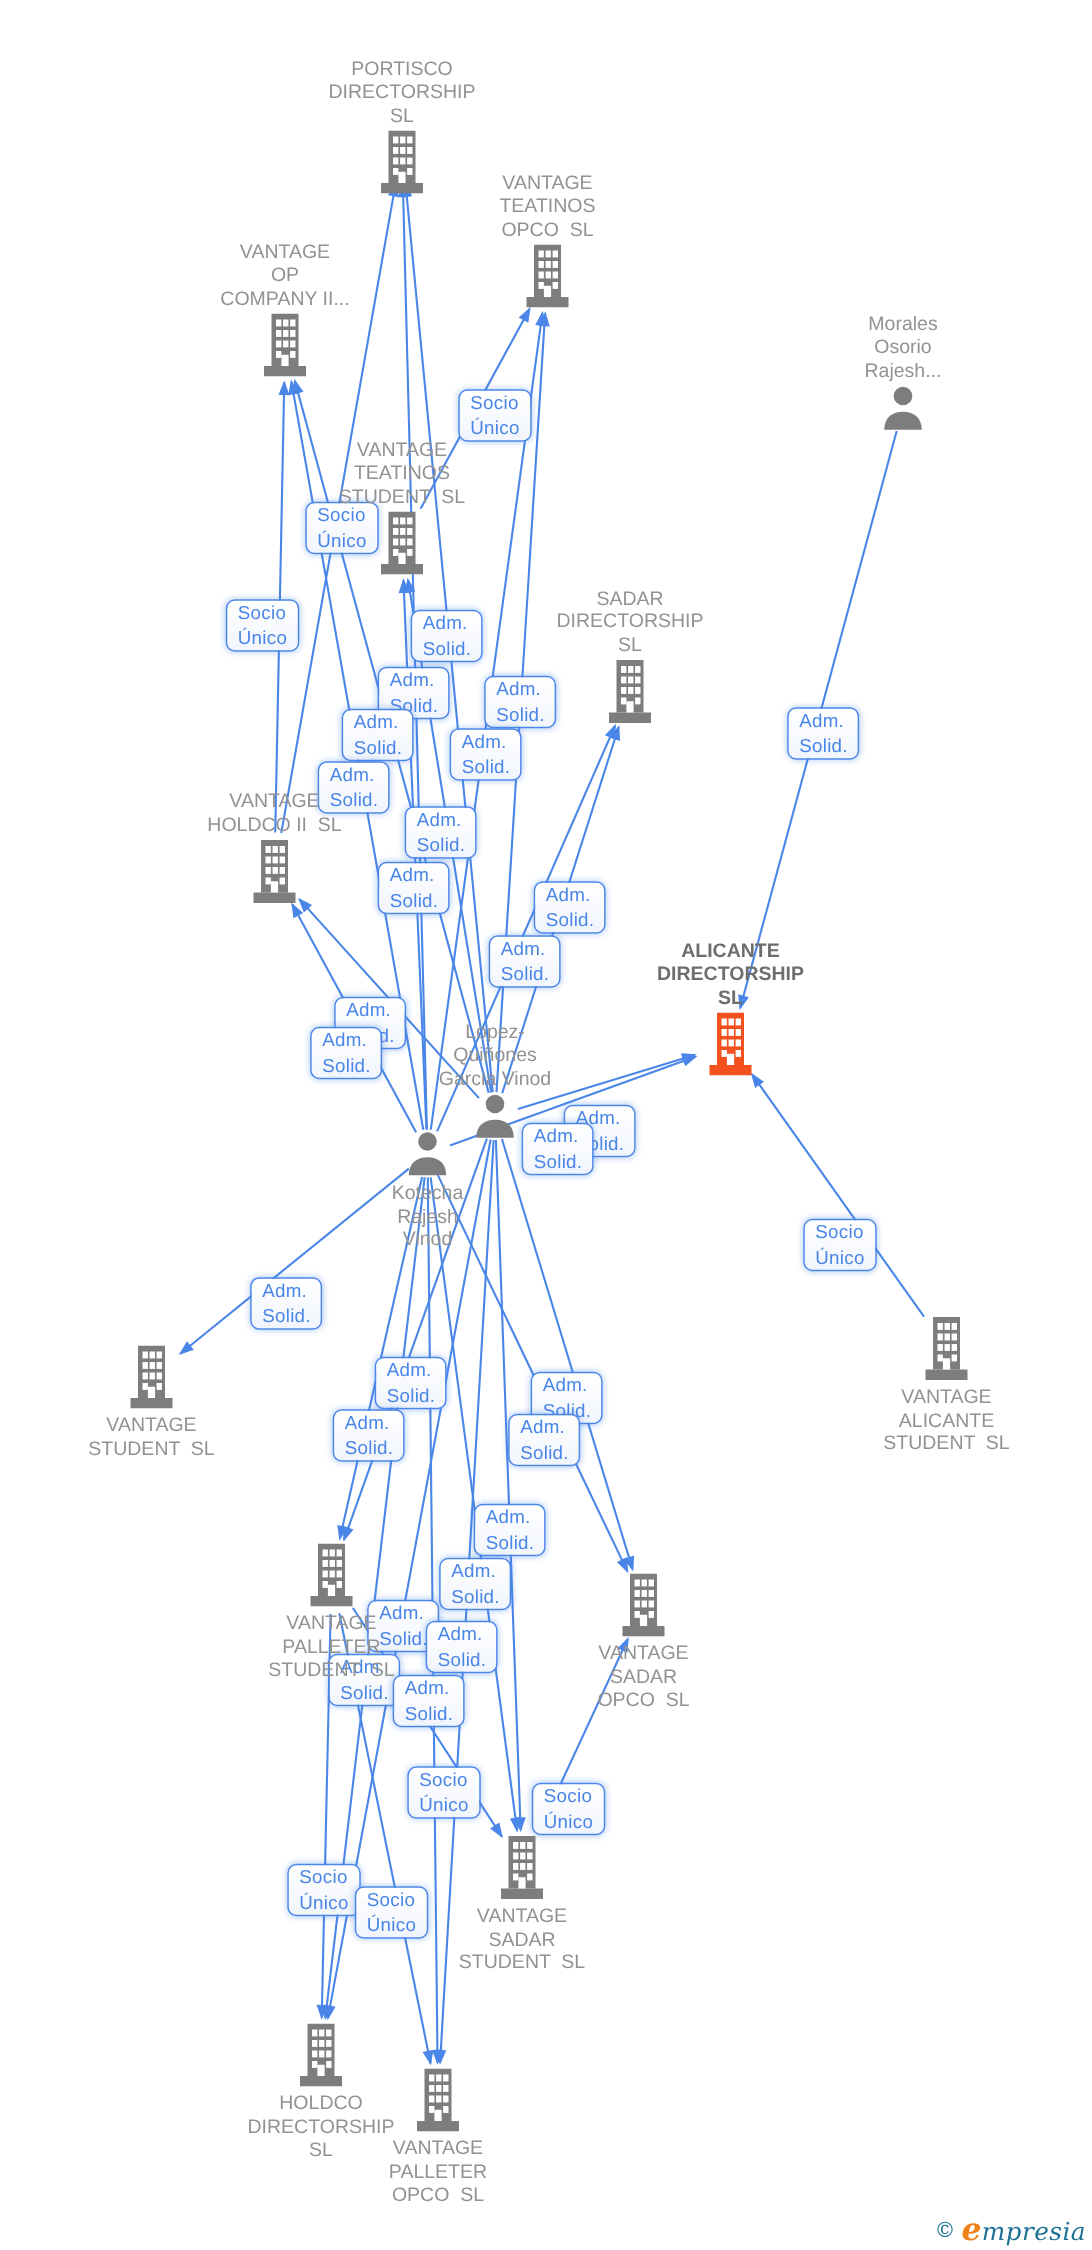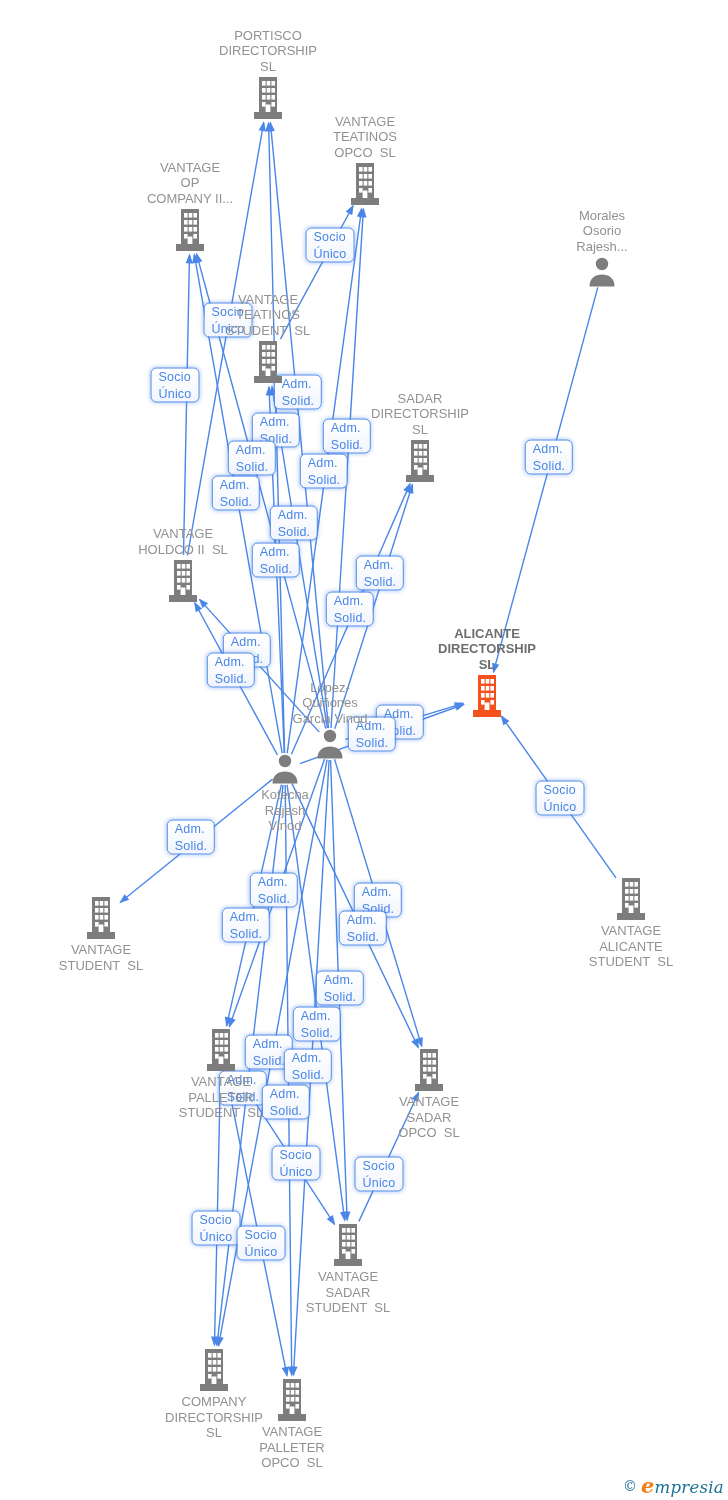--- a/index.html
+++ b/index.html
@@ -13,20 +13,21 @@
   #edge-labels{position:absolute;left:0;top:0;width:100%;height:100%;z-index:2;pointer-events:none;}
   #nodes{position:absolute;left:0;top:0;width:100%;height:100%;z-index:3;pointer-events:none;}
   .edge-line{stroke:var(--edge-color);stroke-width:1.4;fill:none;}
   .edge-label{
     position:absolute;transform:translate(-50%,-50%);
     border:1.5px solid var(--edge-color);border-radius:6px;
     padding:0 7px;font-size:12.5px;line-height:16.5px;letter-spacing:.2px;
     color:var(--edge-color);text-align:left;white-space:pre;pointer-events:auto;
     background:linear-gradient(180deg,#ffffff 0%,#f1f5fc 100%);
     box-shadow:0 0 4px rgba(74,134,232,.45);
+    margin-top:32px;
   }
   .node{position:absolute;transform:translate(-50%,-50%);pointer-events:auto;}
   .node-icon{display:block;color:var(--node-gray);}
   .node.highlight .node-icon{color:var(--highlight);}
   .node-label{
     position:absolute;left:50%;transform:translateX(-50%);width:160px;
     font-size:13px;line-height:15.5px;color:var(--node-text);
     text-align:center;white-space:pre;
   }
   .node-label.above{bottom:100%;margin-bottom:3px;}
@@ -174,21 +175,21 @@
       <div class="edge-label" style="left: 296px; top: 1163px;">Socio
 Único</div>
       <div class="edge-label" style="left: 379px; top: 1174px;">Socio
 Único</div>
       <div class="edge-label" style="left: 216px; top: 1228px;">Socio
 Único</div>
       <div class="edge-label" style="left: 261px; top: 1243px;">Socio
 Único</div>
     </div>
   <div id="nodes">
-      <div class="node" style="left: 268px; top: 98px;">
+      <div class="node" style="left: 268px; top: 108px;">
         <svg class="node-icon" width="34" height="42">
           <use href="#sym-building"></use>
         </svg>
         <div class="node-label above">PORTISCO
 DIRECTORSHIP
 SL</div>
       </div>
       <div class="node" style="left: 365px; top: 184px;">
         <svg class="node-icon" width="34" height="42">
           <use href="#sym-building"></use>
@@ -296,21 +297,21 @@
           <use href="#sym-building"></use>
         </svg>
         <div class="node-label below">VANTAGE
 SADAR
 STUDENT  SL</div>
       </div>
       <div class="node" style="left: 214px; top: 1370px;">
         <svg class="node-icon" width="34" height="42">
           <use href="#sym-building"></use>
         </svg>
-        <div class="node-label below">COMPANY
+        <div class="node-label below">HOLDCO
 DIRECTORSHIP
 SL</div>
       </div>
       <div class="node" style="left: 292px; top: 1400px;">
         <svg class="node-icon" width="34" height="42">
           <use href="#sym-building"></use>
         </svg>
         <div class="node-label below">VANTAGE
 PALLETER
 OPCO  SL</div>

